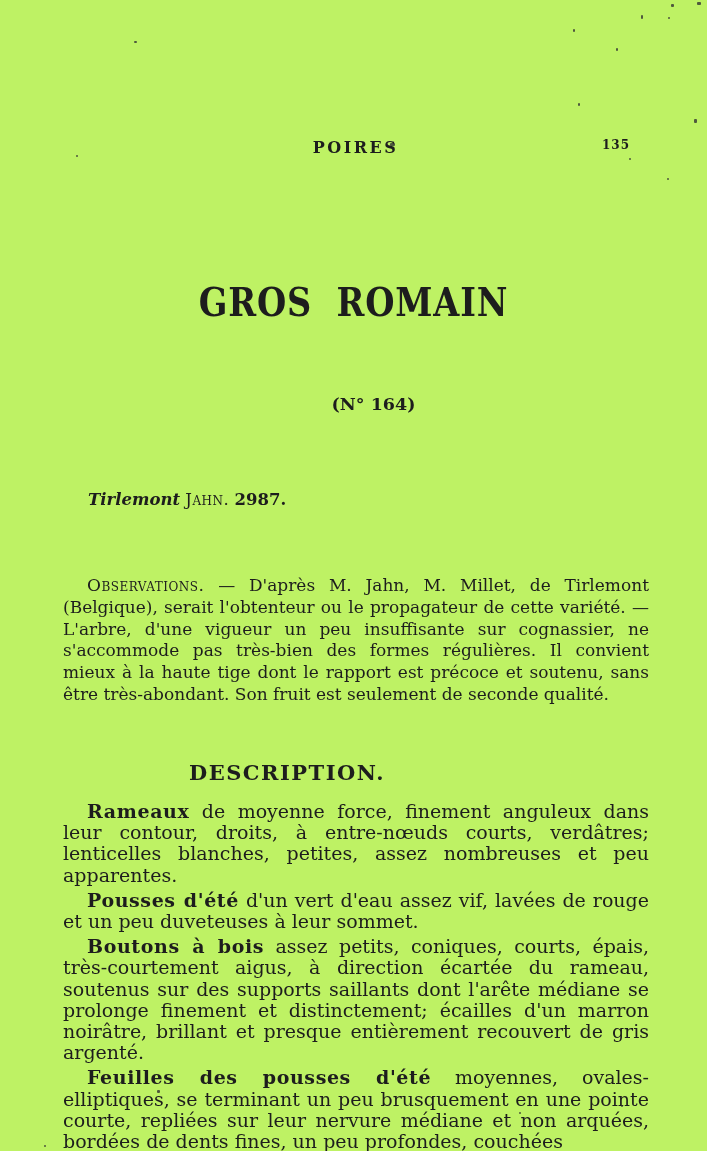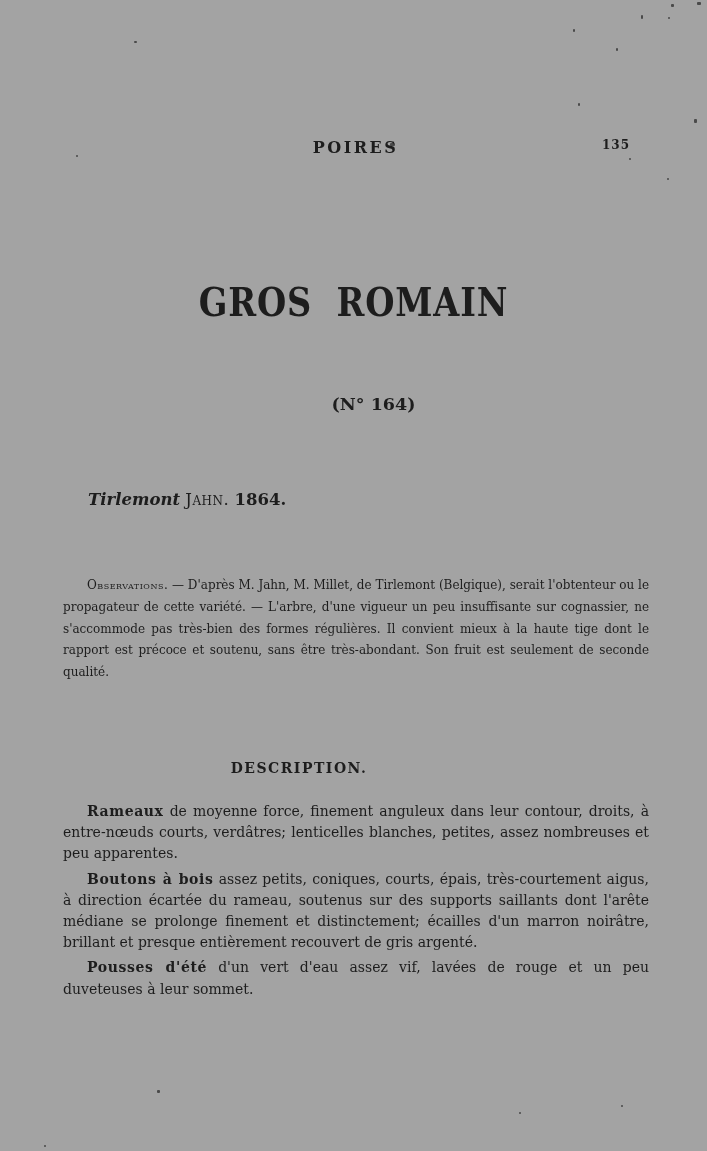--- a/index.html
+++ b/index.html
@@ -5,21 +5,21 @@
   html, body {
     margin: 0;
     padding: 0;
     background: #ffffff;
   }
   .page {
     position: relative;
     width: 707px;
     height: 1151px;
     margin: 0 auto;
-    background: #a3a3a3;
+    background: #bef264;
     overflow: hidden;
     color: #1d1d1d;
     font-family: "DejaVu Serif", "Liberation Serif", serif;
   }
   
   .running-header {
     position: absolute;
     top: 138px;
     left: 63px;
     width: 585px;
@@ -77,51 +77,51 @@
   }
   .catalogue-line .it { font-style: italic; font-weight: bold; }
   .catalogue-line .sc { font-variant: small-caps; font-weight: normal; letter-spacing: 0.5px; }
   .catalogue-line .yr { font-weight: bold; }
   
   .observations {
     position: absolute;
     top: 575px;
     left: 63px;
     width: 586px;
-    font-size: 12px;
+    font-size: 17px;
     line-height: 21.8px;
     text-align: justify;
     text-indent: 24px;
     margin: 0;
   }
   .observations .sc {
     font-variant: small-caps;
     letter-spacing: 0.5px;
   }
   
   .description-heading {
     position: absolute;
     top: 760px;
-    left: 16px;
+    left: 4px;
     width: 566px;
     text-align: center;
-    font-size: 14px;
+    font-size: 21px;
     font-weight: bold;
     letter-spacing: 1.5px;
   }
   
   .description-body {
     position: absolute;
     top: 801px;
     left: 63px;
     width: 586px;
   }
   .body-par {
     margin: 0 0 4px 0;
-    font-size: 14px;
+    font-size: 19px;
     line-height: 21.2px;
     text-align: justify;
     text-indent: 24px;
   }
   .body-par .lead {
     font-weight: bold;
     letter-spacing: 0.6px;
   }
   
   .speck {
@@ -158,31 +158,32 @@
     <div class="page-number">135</div>
   </div>
 
   <div class="main-title">GROS ROMAIN</div>
 
   <div class="variety-number">(N° 164)</div>
 
   <div class="catalogue-line">
     <span class="it">Tirlemont</span>
     <span class="sc">Jahn.</span>
-    <span class="yr">1864.</span>
+    <span class="yr">2987.</span>
   </div>
 
   <p class="observations"><span class="sc">Observations.</span><span> — D'après M. Jahn, M. Millet, de Tirlemont (Belgique), serait l'obtenteur ou le propagateur de cette variété. — L'arbre, d'une vigueur un peu insuffisante sur cognassier, ne s'accommode pas très-bien des formes régulières. Il convient mieux à la haute tige dont le rapport est précoce et soutenu, sans être très-abondant. Son fruit est seulement de seconde qualité.</span></p>
 
   <div class="description-heading">DESCRIPTION.</div>
 
   <div class="description-body">
     <p class="body-par"><span class="lead">Rameaux</span><span> de moyenne force, finement anguleux dans leur contour, droits, à entre-nœuds courts, verdâtres; lenticelles blanches, petites, assez nombreuses et peu apparentes.</span></p>
+    <p class="body-par"><span class="lead">Pousses d'été</span><span> d'un vert d'eau assez vif, lavées de rouge et un peu duveteuses à leur sommet.</span></p>
     <p class="body-par"><span class="lead">Boutons à bois</span><span> assez petits, coniques, courts, épais, très-courtement aigus, à direction écartée du rameau, soutenus sur des supports saillants dont l'arête médiane se prolonge finement et distinctement; écailles d'un marron noirâtre, brillant et presque entièrement recouvert de gris argenté.</span></p>
-    <p class="body-par"><span class="lead">Pousses d'été</span><span> d'un vert d'eau assez vif, lavées de rouge et un peu duveteuses à leur sommet.</span></p>
+    <p class="body-par"><span class="lead">Feuilles des pousses d'été</span><span> moyennes, ovales-elliptiques, se terminant un peu brusquement en une pointe courte, repliées sur leur nervure médiane et non arquées, bordées de dents fines, un peu profondes, couchées</span></p>
   </div>
 
   <div class="speck s1"></div>
   <div class="speck s2"></div>
   <div class="speck s3"></div>
   <div class="speck s4"></div>
   <div class="speck s5"></div>
   <div class="speck s6"></div>
   <div class="speck s7"></div>
   <div class="speck s8"></div>

